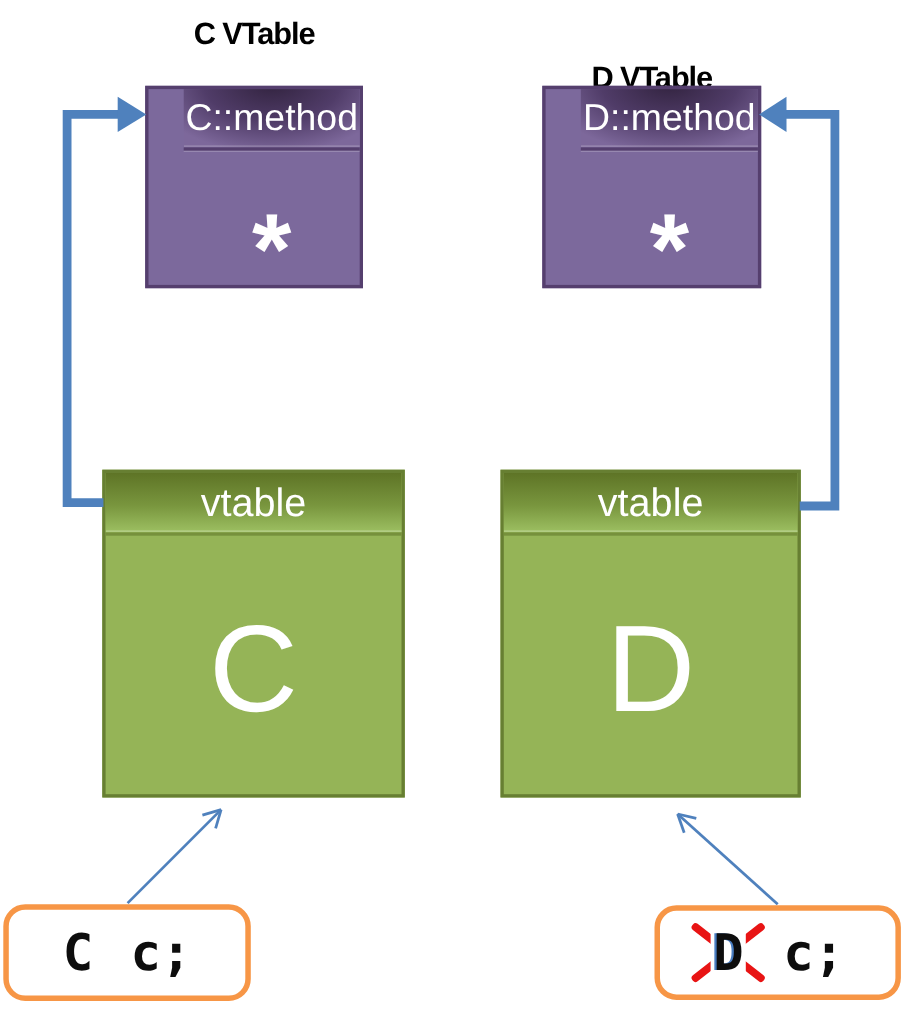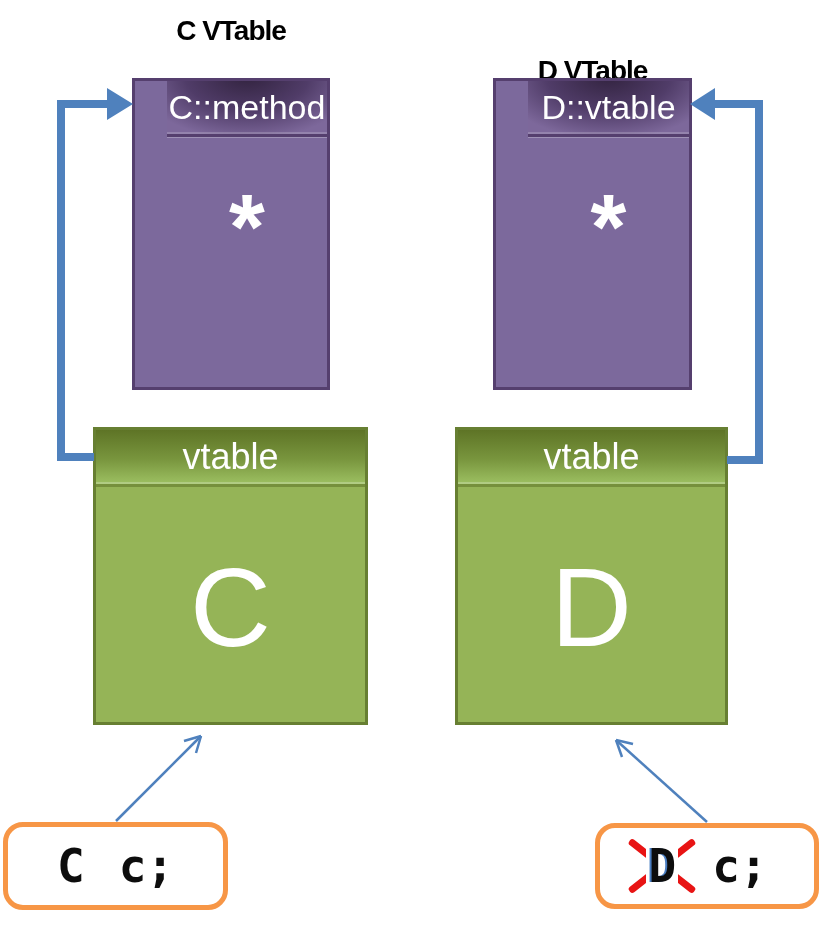--- a/index.html
+++ b/index.html
@@ -27,21 +27,21 @@
     color: #000000;
   }
   .title-c { left: 132px; width: 198px; }
   .title-d { left: 493px; width: 199px; margin-top: 40px; }
 
   
   .vtable-box {
     position: absolute;
     top: 78px;
     width: 198px;
-    height: 312px;
+    height: 184px;
     border: 3px solid #553f6e;
     background: #7c699c;
     padding-left: 32px;
   }
   .vtable-box.left  { left: 132px; }
   .vtable-box.right { left: 493px; width: 199px; }
 
   .vtable-header {
     height: 56px;
     border-bottom: 3px solid #553f6e;
@@ -157,21 +157,21 @@
   <div class="diagram-title title-d">D VTable</div>
 
   <div class="vtable-box left">
     <div class="vtable-header">C::method</div>
     <div class="vtable-body">
       <span class="asterisk">*</span>
     </div>
   </div>
 
   <div class="vtable-box right">
-    <div class="vtable-header">D::vtable</div>
+    <div class="vtable-header">D::method</div>
     <div class="vtable-body">
       <span class="asterisk">*</span>
     </div>
   </div>
 
   <div class="object-box left">
     <div class="object-header">vtable</div>
     <div class="object-body">
       <span class="object-letter">C</span>
     </div>

